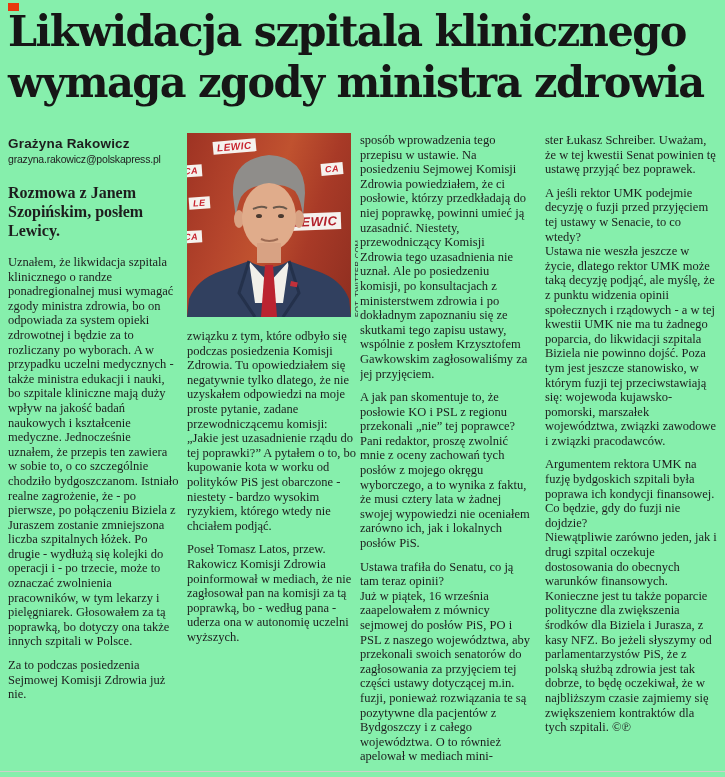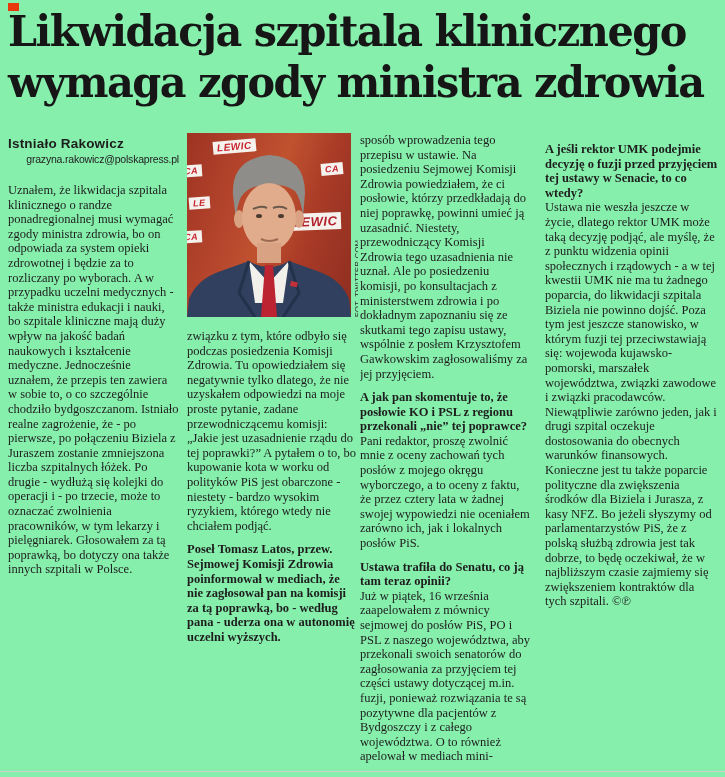--- a/index.html
+++ b/index.html
@@ -10,24 +10,24 @@
               font-family:"DejaVu Serif",serif;font-weight:700;color:#161616;
               font-size:42px;line-height:51px;letter-spacing:-1.5px;transform:scaleX(.985);transform-origin:left top;}
   .col{position:absolute;top:133px;height:639px;overflow:hidden;}
   .c1{left:8px;width:171px;}
   .c2{left:187px;width:171px;}
   .c3{left:360px;width:170px;}
   .c4{left:545px;width:173px;}
   .byline-name{font-family:"Liberation Sans",sans-serif;font-weight:700;font-size:13.5px;
                letter-spacing:.2px;margin:3px 0 2px;}
   .byline-email{font-family:"Liberation Sans",sans-serif;font-size:10.5px;color:#222;
-                letter-spacing:-.2px;margin:0 0 18px;text-align:right;}
+                letter-spacing:-.2px;margin:0 0 18px;}
   .lead{font-weight:700;font-size:16px;line-height:19px;margin:0 0 15px;}
   .blk{font-size:12.5px;line-height:14.6px;margin:0;}
-  .q{font-weight:700;margin-top:9px;}
+  .q{font-weight:400;margin-top:9px;}
   .a{font-weight:400;}
   
   .photo-wrap{position:relative;width:178px;height:184px;margin:0 0 12px;}
   .photo{position:absolute;left:0;top:0;width:164px;height:184px;overflow:hidden;
          background:linear-gradient(108deg,#9e3323 0%,#b5452c 30%,#c0522f 48%,#a83a27 70%,#8e2e20 100%);}
   .chip{position:absolute;background:#f5f2ee;color:#c8242f;font-family:"Liberation Sans",sans-serif;
         font-weight:700;font-style:italic;padding:1px 4px;font-size:9px;letter-spacing:.5px;white-space:nowrap;}
   .chip1{left:26px;top:7px;transform:rotate(-5deg);font-size:10px;}
   .chip2{left:-7px;top:32px;transform:rotate(-4deg);}
   .chip3{left:2px;top:64px;transform:rotate(-4deg);}
@@ -44,23 +44,25 @@
 </head>
 <body>
 
 <div class="page">
 
   <div class="marker" style="background: rgb(232, 56, 13);"></div>
 
   <h1 class="headline"><span>Likwidacja szpitala klinicznego</span><br><span>wymaga zgody ministra zdrowia</span></h1>
 
   <div class="col c1">
-    <p class="byline-name">Istniało Rakowicz</p>
+    <p class="byline-name">Grażyna Rakowicz</p>
     <p class="byline-email">grazyna.rakowicz@polskapress.pl</p>
+    <p class="lead">Rozmowa z Janem Szopińskim, posłem Lewicy.</p>
     <p class="blk a">Uznałem, że likwidacja szpitala klinicznego o randze ponadregionalnej musi wymagać zgody ministra zdrowia, bo on odpowiada za system opieki zdrowotnej i będzie za to rozliczany po wyborach. A w przypadku uczelni medycznych - także ministra edukacji i nauki, bo szpitale kliniczne mają duży wpływ na jakość badań naukowych i kształcenie medyczne. Jednocześnie uznałem, że przepis ten zawiera w sobie to, o co szczególnie chodziło bydgoszczanom. Istniało realne zagrożenie, że - po pierwsze, po połączeniu Biziela z Juraszem zostanie zmniejszona liczba szpitalnych łóżek. Po drugie - wydłużą się kolejki do operacji i - po trzecie, może to oznaczać zwolnienia pracowników, w tym lekarzy i pielęgniarek. Głosowałem za tą poprawką, bo dotyczy ona także innych szpitali w Polsce.</p>
+    <p class="blk q">Za to podczas posiedzenia Sejmowej Komisji Zdrowia już nie.</p>
 
   </div>
 
   <div class="col c2">
     <figure class="photo-wrap" style="margin-left:0;">
       <div class="photo">
         <span class="chip chip2">CA</span>
         <span class="chip chip3">LE</span>
         <span class="chip chip4">ICA</span>
         <span class="chip chip5">LEWIC</span>
@@ -89,31 +91,33 @@
           <path d="M78 132 L86 132 L90 184 L74 184 Z" fill="#bb2430"></path>
 
           <path d="M62 128 L52 160 L68 184 M102 128 L112 160 L96 184" stroke="#24314b" stroke-width="3" fill="none"></path>
 
           <rect x="104" y="148" width="7" height="5" fill="#c2303a" transform="rotate(12 104 148)"></rect>
         </svg>
       </div>
       <figcaption class="photo-caption">FOT. TWITTER.COM</figcaption>
     </figure>
     <p class="blk a">związku z tym, które odbyło się podczas posiedzenia Komisji Zdrowia. Tu opowiedziałem się negatywnie tylko dlatego, że nie uzyskałem odpowiedzi na moje proste pytanie, zadane przewodniczącemu komisji: „Jakie jest uzasadnienie rządu do tej poprawki?” A pytałem o to, bo kupowanie kota w worku od polityków PiS jest obarczone - niestety - bardzo wysokim ryzykiem, którego wtedy nie chciałem podjąć.</p>
-    <p class="blk q">Poseł Tomasz Latos, przew. Sejmowej Komisji Zdrowia poinformował w mediach, że nie zagłosował pan na komisji za tą poprawką, bo - według pana - uderza ona w autonomię uczelni wyższych.</p>
+    <p class="blk q">Poseł Tomasz Latos, przew. Rakowicz Komisji Zdrowia poinformował w mediach, że nie zagłosował pan na komisji za tą poprawką, bo - według pana - uderza ona w autonomię uczelni wyższych.</p>
   </div>
 
   <div class="col c3">
     <p class="blk a">sposób wprowadzenia tego przepisu w ustawie. Na posiedzeniu Sejmowej Komisji Zdrowia powiedziałem, że ci posłowie, którzy przedkładają do niej poprawkę, powinni umieć ją uzasadnić. Niestety, przewodniczący Komisji Zdrowia tego uzasadnienia nie uznał. Ale po posiedzeniu komisji, po konsultacjach z ministerstwem zdrowia i po dokładnym zapoznaniu się ze skutkami tego zapisu ustawy, wspólnie z posłem Krzysztofem Gawkowskim zagłosowaliśmy za jej przyjęciem.</p>
     <p class="blk q">A jak pan skomentuje to, że posłowie KO i PSL z regionu przekonali „nie” tej poprawce?</p>
-    <p class="blk a">Pani redaktor, proszę zwolnić mnie z oceny zachowań tych posłów z mojego okręgu wyborczego, a to oceny z faktu, że przez cztery lata w żadnej swojej wypowiedzi nie oceniałem zarówno ich, jak i lokalnych posłów PiS.</p>
+    <p class="blk a">Pani redaktor, proszę zwolnić mnie z oceny zachowań tych posłów z mojego okręgu wyborczego, a to wynika z faktu, że musi cztery lata w żadnej swojej wypowiedzi nie oceniałem zarówno ich, jak i lokalnych posłów PiS.</p>
     <p class="blk q">Ustawa trafiła do Senatu, co ją tam teraz opinii?</p>
     <p class="blk a">Już w piątek, 16 września zaapelowałem z mównicy sejmowej do posłów PiS, PO i PSL z naszego województwa, aby przekonali swoich senatorów do zagłosowania za przyjęciem tej części ustawy dotyczącej m.in. fuzji, ponieważ rozwiązania te są pozytywne dla pacjentów z Bydgoszczy i z całego województwa. O to również apelował w mediach mini-</p>
   </div>
 
   <div class="col c4">
+    <p class="blk a">ster Łukasz Schreiber. Uważam, że w tej kwestii Senat powinien tę ustawę przyjąć bez poprawek.</p>
     <p class="blk q">A jeśli rektor UMK podejmie decyzję o fuzji przed przyjęciem tej ustawy w Senacie, to co wtedy?</p>
     <p class="blk a">Ustawa nie weszła jeszcze w życie, dlatego rektor UMK może taką decyzję podjąć, ale myślę, że z punktu widzenia opinii społecznych i rządowych - a w tej kwestii UMK nie ma tu żadnego poparcia, do likwidacji szpitala Biziela nie powinno dojść. Poza tym jest jeszcze stanowisko, w którym fuzji tej przeciwstawiają się: wojewoda kujawsko-pomorski, marszałek województwa, związki zawodowe i związki pracodawców.</p>
+    <p class="blk q">Argumentem rektora UMK na fuzję bydgoskich szpitali była poprawa ich kondycji finansowej. Co będzie, gdy do fuzji nie dojdzie?</p>
     <p class="blk a">Niewątpliwie zarówno jeden, jak i drugi szpital oczekuje dostosowania do obecnych warunków finansowych. Konieczne jest tu także poparcie polityczne dla zwiększenia środków dla Biziela i Jurasza, z kasy NFZ. Bo jeżeli słyszymy od parlamentarzystów PiS, że z polską służbą zdrowia jest tak dobrze, to będę oczekiwał, że w najbliższym czasie zajmiemy się zwiększeniem kontraktów dla tych szpitali. ©℗</p>
   </div>
 
   <div class="bottom-rule"></div>
 </div>
 
 </body></html>

